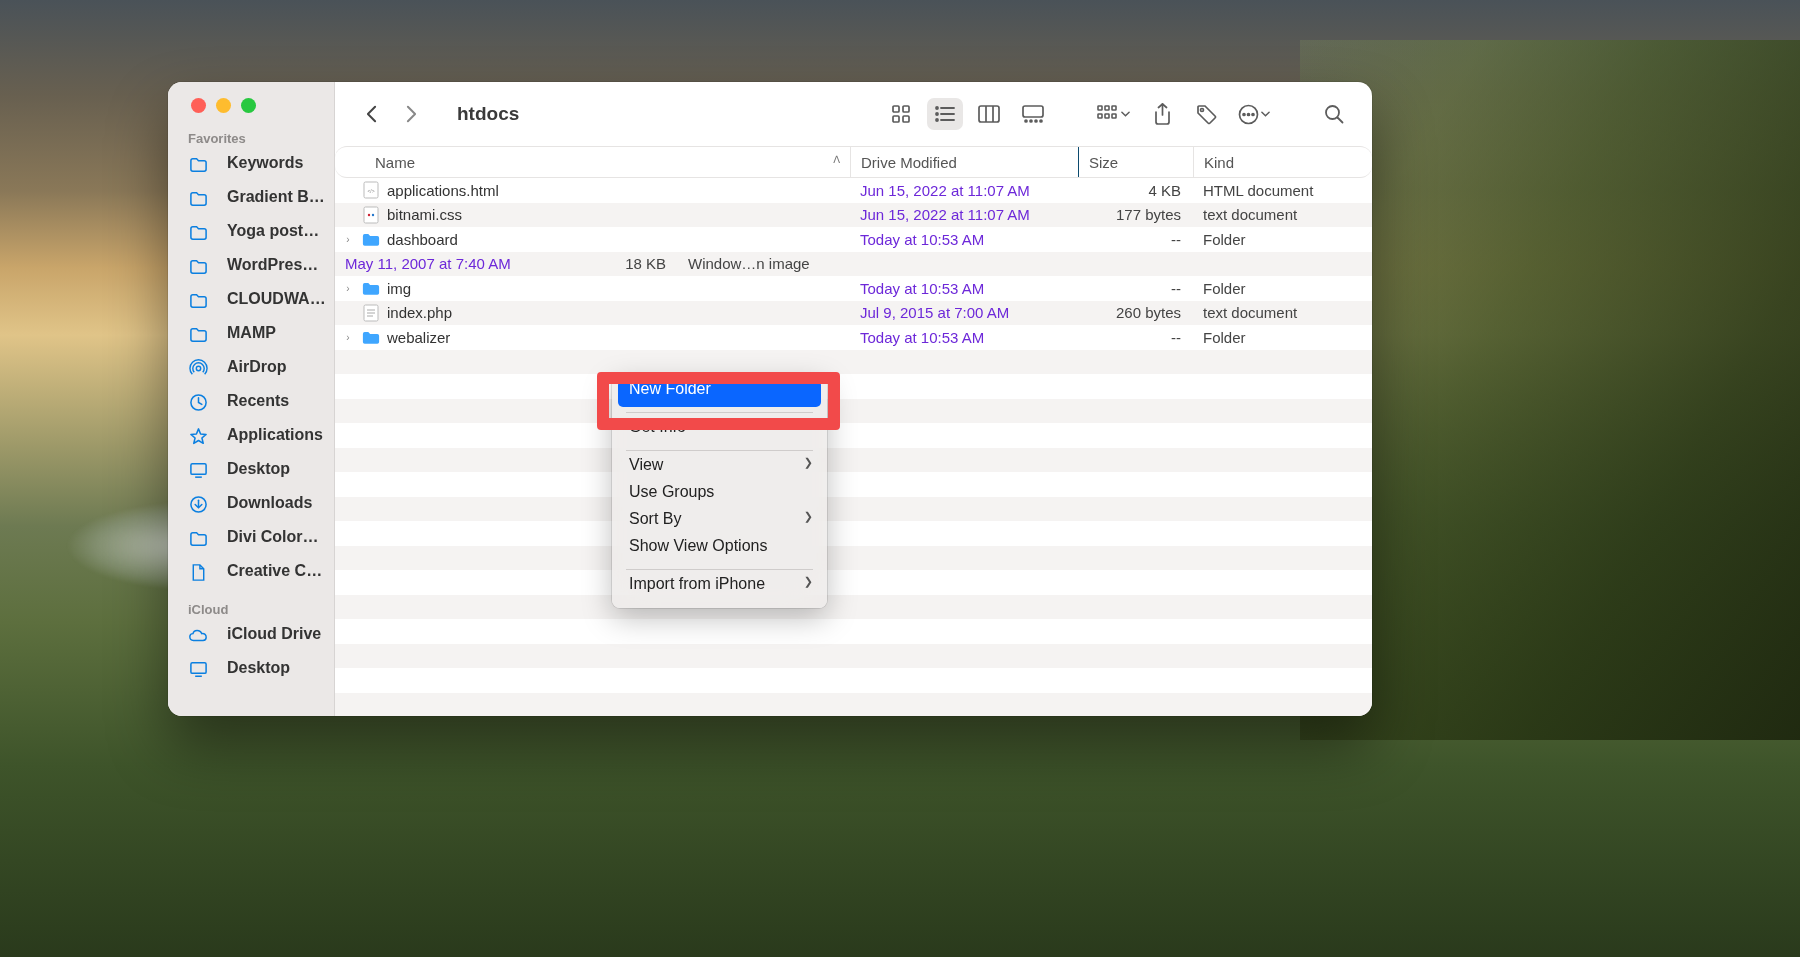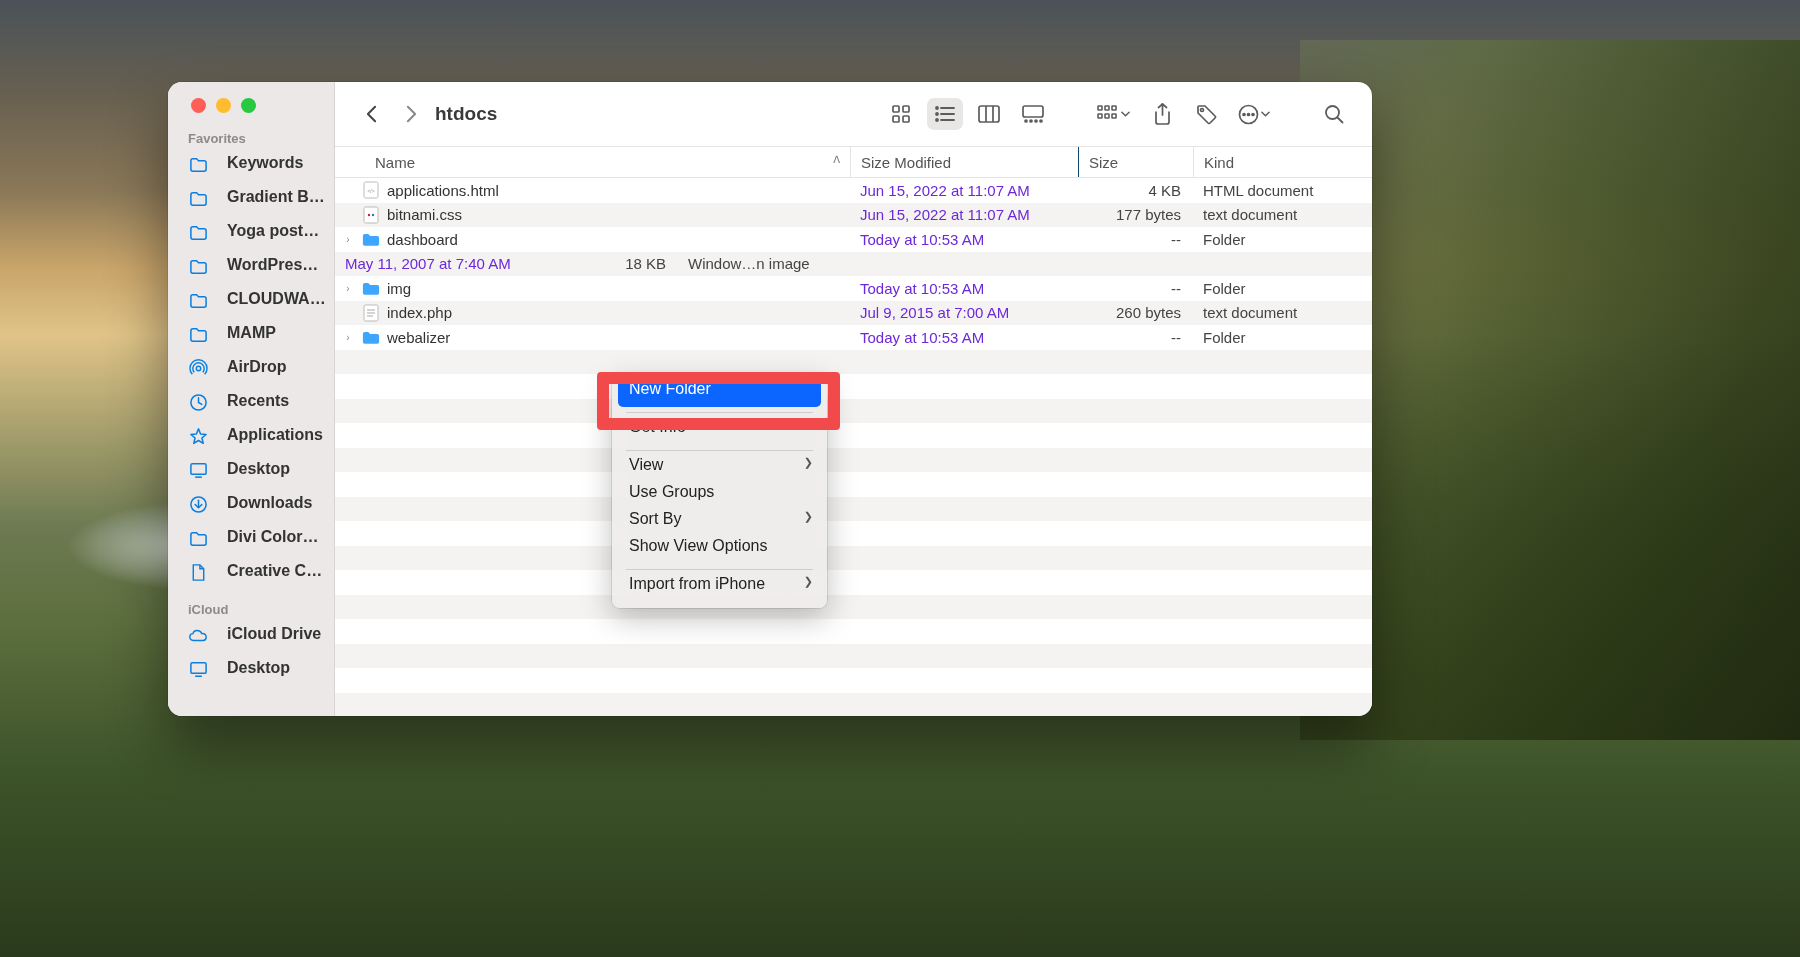--- a/index.html
+++ b/index.html
@@ -48,27 +48,27 @@
 
   .sb-section-label { font-size: 13px; font-weight: 600; color: #8d8a89; padding-left: 20px; margin-bottom: 8px; margin-top: 6px;}
   .sb-item { display:flex; align-items:flex-start; gap:19px; height:34px; padding-left: 20px; color:#333; font-size:16px; white-space:nowrap; overflow:hidden; text-overflow:ellipsis; cursor:default;font-weight:bold;}
   .sb-icon { width:20px; height:20px; color:#0b7fe0; display:flex; align-items:center; justify-content:center; flex-shrink:0;}
   .sb-item .lbl { overflow:hidden; text-overflow:ellipsis; }
 
   .main { flex:1; display:flex; flex-direction:column; min-width:0; }
   .toolbar { height:64px; display:flex; align-items:center; padding: 0 20px; gap: 8px; }
   .nav-arrow { width:32px; height:28px; display:flex; align-items:center; justify-content:center; color:#888; border-radius:6px;}
   .nav-arrow.enabled { color:#444; }
-  .tb-title { font-size:19px; font-weight:600; color:#3a3a3a; margin-left: 0;}
+  .tb-title { font-size:19px; font-weight:600; color:#3a3a3a; margin-left: 22px;}
   .tb-spacer { flex:1; }
   .tb-btn { height:32px; min-width:36px; padding: 0 6px; display:flex; align-items:center; justify-content:center; color:#5c5c5c; border-radius:7px; gap:2px;}
   .tb-btn.active { background:#e9e7e6; }
   .tb-sep { width:24px; }
 
-  .column-header { display:flex; height:32px; border-top:1px solid #e6e4e3; border-bottom:1px solid #e6e4e3; font-size:15px; color:#555; align-items:center; }
+  .column-header { display:flex; height:32px; border-top:1px solid #e6e4e3; border-bottom:1px solid #e6e4e3; font-size:15px; color:#555; align-items:center;border-radius:12px; }
   .col-name { width:515px; padding-left:40px; position:relative;}
   .col-date { width:228px; border-left:1px solid #e6e4e3; height:100%; display:flex; align-items:center; padding-left:10px;}
   .col-size { width:115px; border-left:1px solid #0c4a6e; height:100%; display:flex; align-items:center; padding-left:10px;}
   .col-kind { flex:1; border-left:1px solid #e6e4e3; height:100%; display:flex; align-items:center; padding-left:10px;}
   .sort-caret { position:absolute; right:10px; font-size:10px; color:#777; }
 
   .file-list { flex:1; overflow:hidden; position:relative; }
   .file-row { display:flex; height:24.5px; align-items:center; font-size:15px; color:#333; }
   .file-row:nth-child(odd){ background:#ffffff; }
   .file-row:nth-child(even){ background:#f5f3f2; }
@@ -341,21 +341,21 @@
       <div class="tb-btn">
         <svg width="20" height="20" viewBox="0 0 20 20" stroke="currentColor" stroke-width="1.8" fill="none">
             <circle cx="8.5" cy="8.5" r="6.5"></circle>
             <line x1="13.5" y1="13.5" x2="18.5" y2="18.5" stroke-linecap="round"></line>
           </svg>
       </div>
     </div>
 
     <div class="column-header">
       <div class="col-name"><span>Name</span><span class="sort-caret">ᐱ</span></div>
-      <div class="col-date">Size Modified</div>
+      <div class="col-date">Drive Modified</div>
       <div class="col-size">Size</div>
       <div class="col-kind">Kind</div>
     </div>
 
     <div class="file-list">
       <div id="file-rows">
           <div class="file-row">
             <div class="cell-name">
               <span class="disclosure"></span>
               <span class="file-icon">

